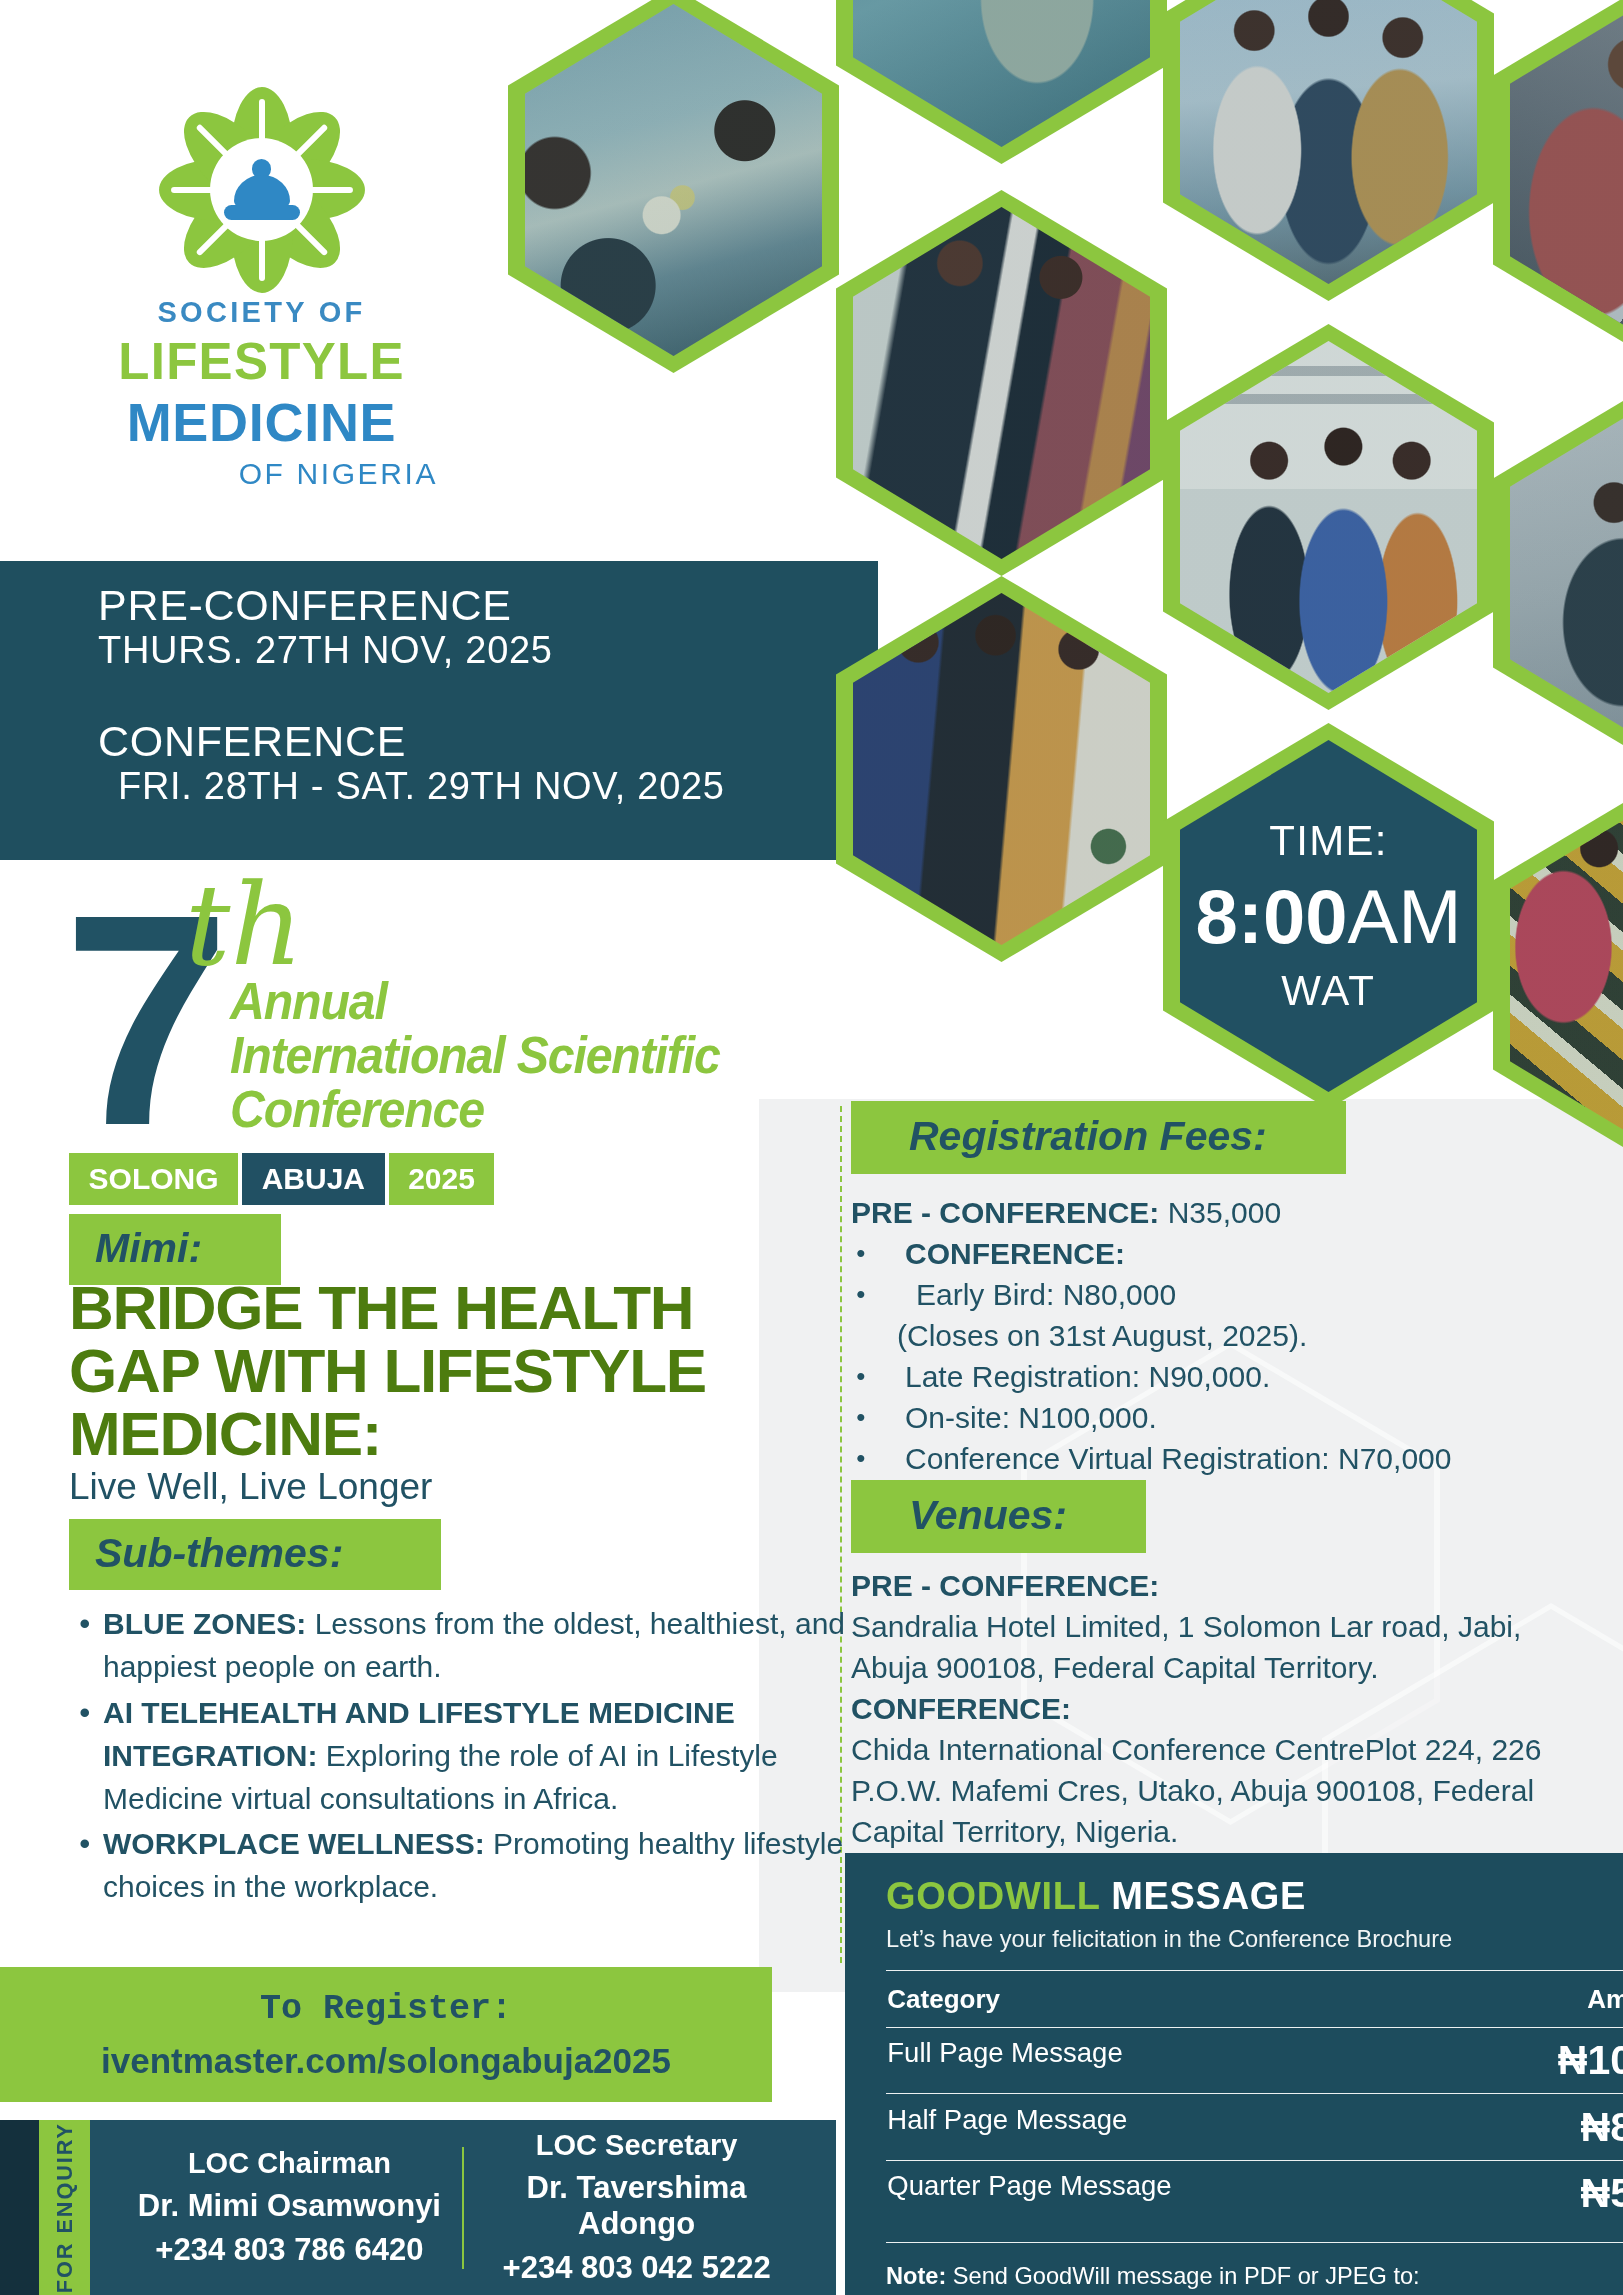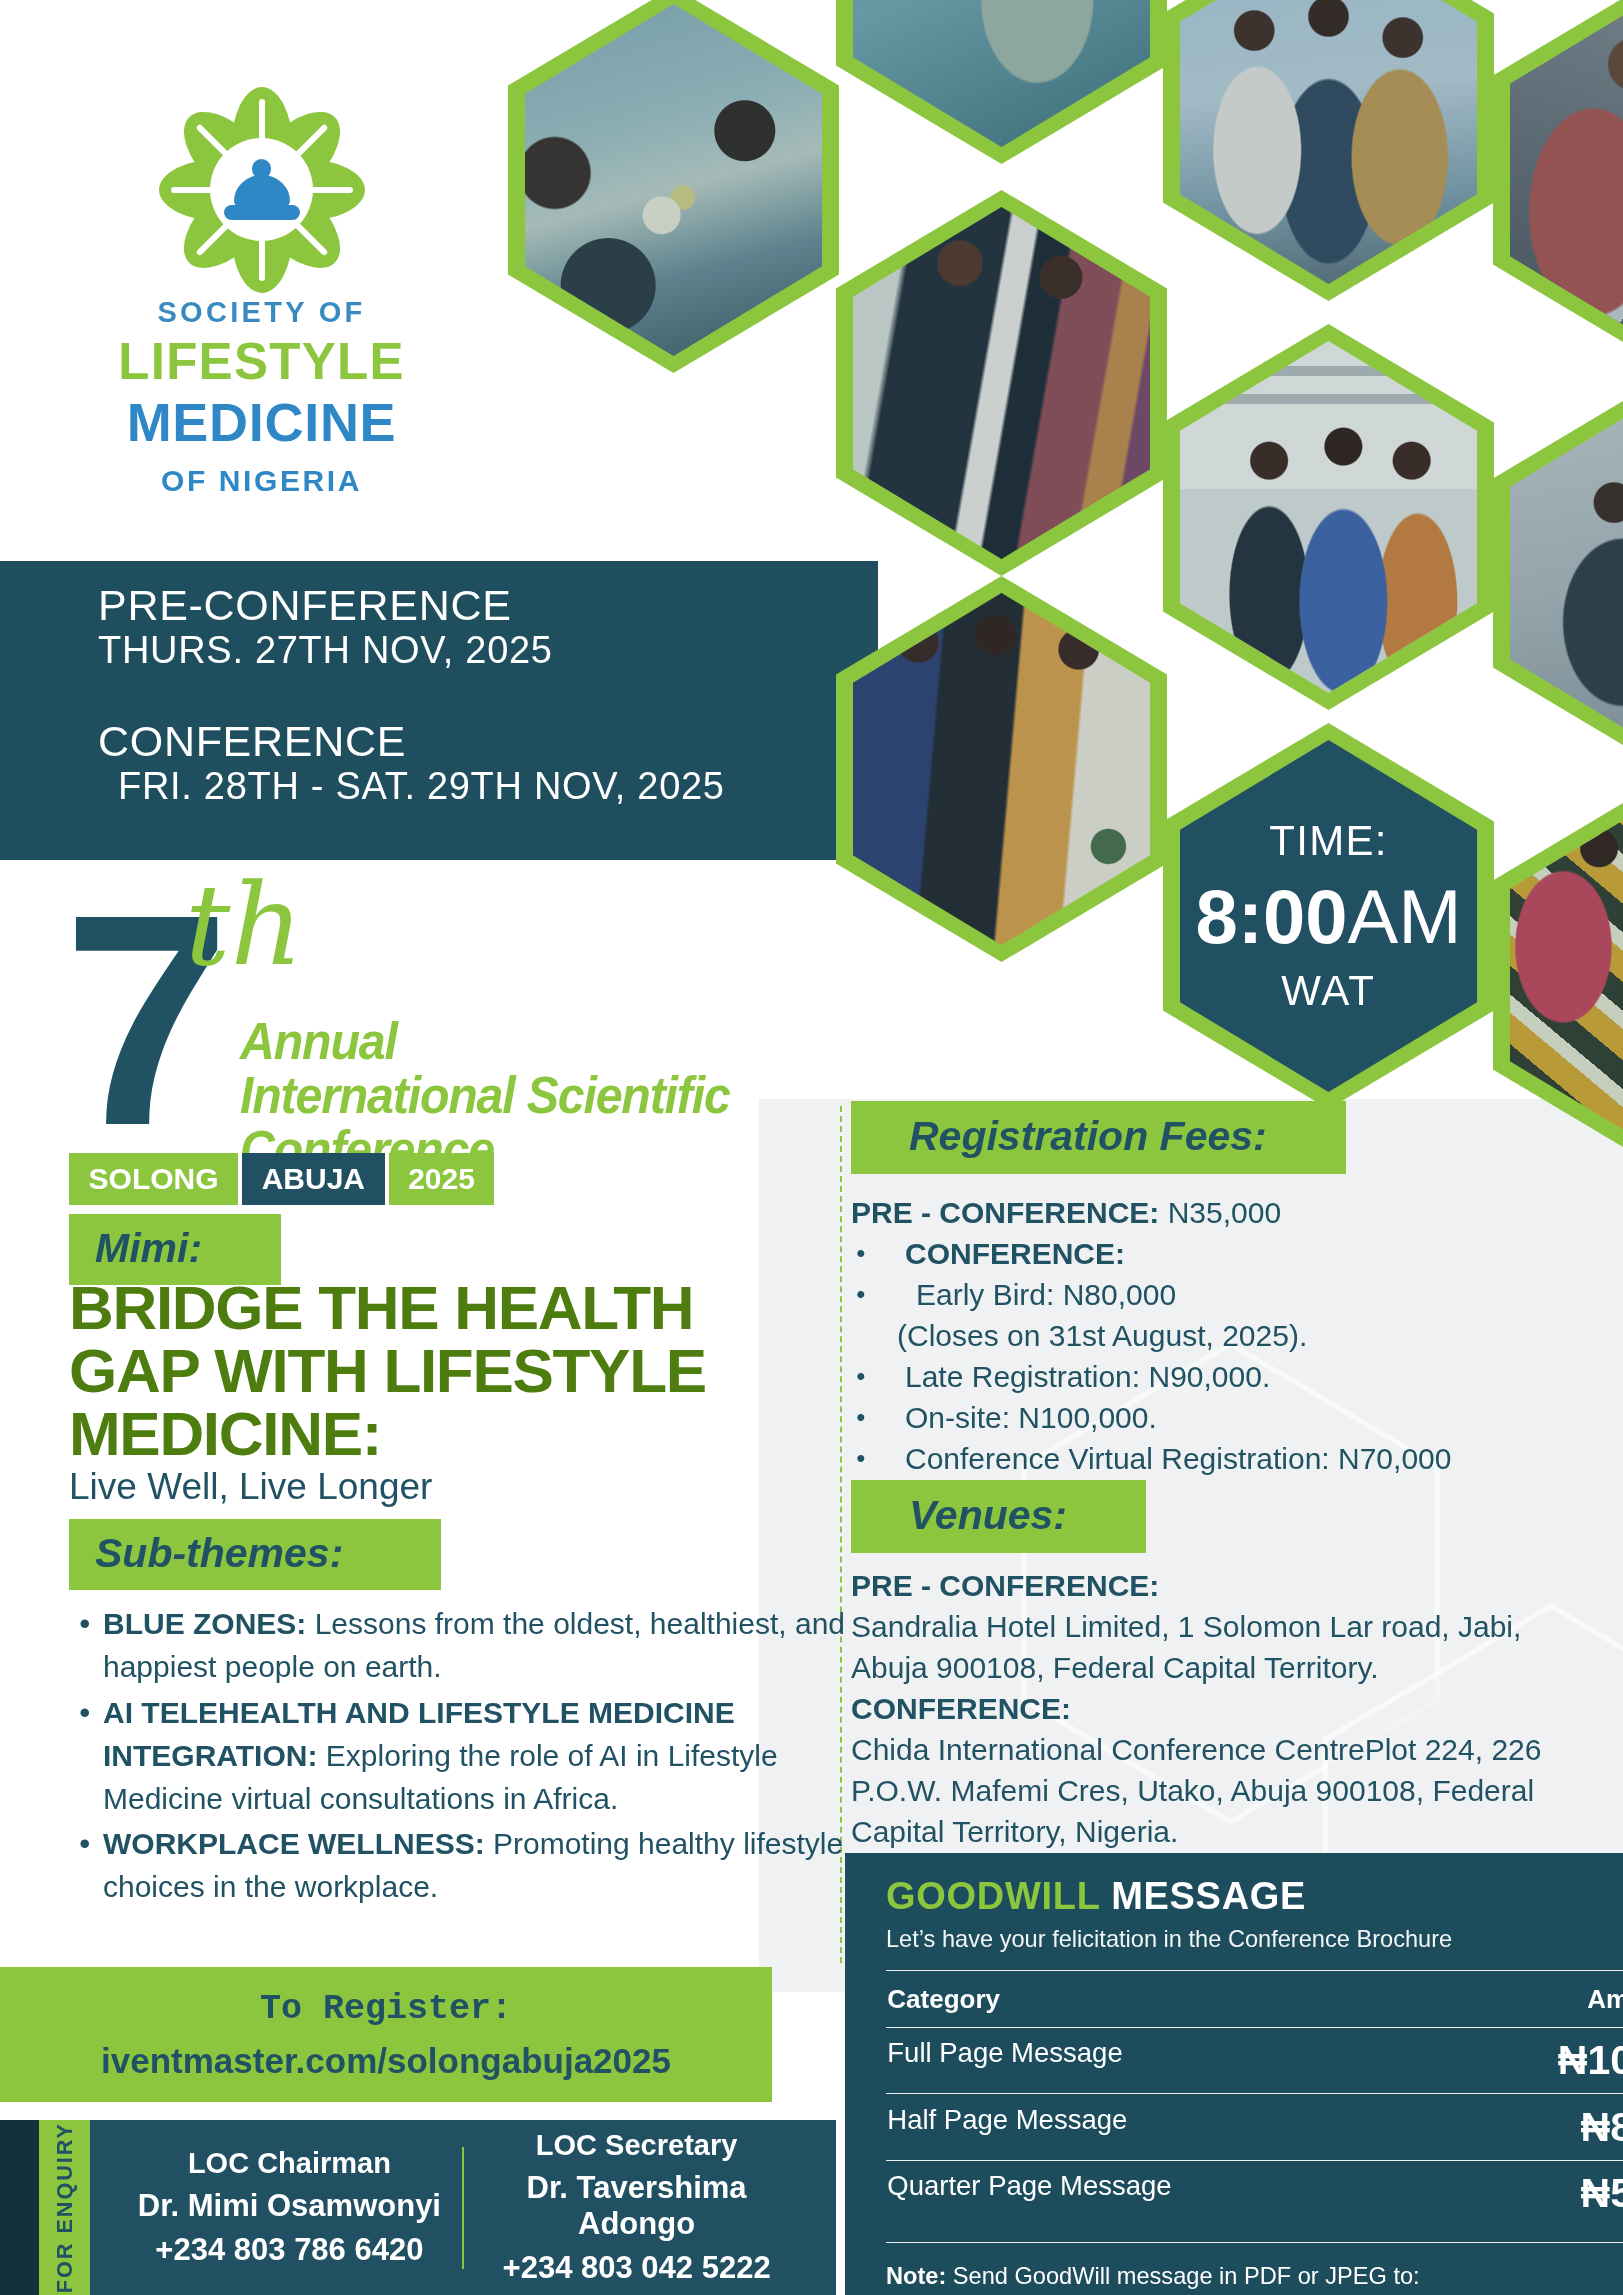--- a/index.html
+++ b/index.html
@@ -24,21 +24,21 @@
   .logo-hub{position:absolute;left:50%;top:50%;width:103px;height:103px;margin:-52px 0 0 -52px;
          background:#ffffff;border-radius:50%;display:flex;flex-direction:column;align-items:center;justify-content:center;}
   .med-head{width:19.6px;height:19.6px;border-radius:50%;background:#2f88c5;}
   .med-body{width:56px;height:37px;margin-top:-3.9px;background:#2f88c5;
             border-radius:50% 50% 42% 42% / 72% 72% 30% 30%;}
   .med-legs{width:76px;height:14.4px;margin-top:-6.5px;background:#2f88c5;border-radius:7.9px;}
   .logo-text{position:absolute;left:85px;top:296px;width:353px;text-align:center;z-index:3;}
   .lt1{font-size:29px;font-weight:600;letter-spacing:3.3px;color:#3a8ac2;}
   .lt2{font-size:51px;font-weight:700;letter-spacing:1.3px;color:#8cc63f;margin-top:2.6px;}
   .lt3{font-size:54px;font-weight:700;letter-spacing:0.7px;color:#2f88c5;margin-top:0px;}
-  .lt4{font-size:30px;font-weight:700;letter-spacing:2.6px;color:#2f88c5;margin-top:11px;}
+  .lt4{font-size:30px;font-weight:400;letter-spacing:2.6px;color:#2f88c5;margin-top:4px;text-align:right;}
 
   
   .dates-banner{position:absolute;left:0;top:561px;width:878px;height:299px;background:#1f4f5f;z-index:1;color:#fff;}
   .db-label{position:absolute;left:98px;font-size:43px;font-weight:400;letter-spacing:0.7px;}
   .db-date{position:absolute;left:98px;font-size:38px;font-weight:400;letter-spacing:0.7px;}
   .db-l1{top:19.6px;} .db-d1{top:68px;} .db-l2{top:156px;} .db-d2{top:204px;margin-left:20px;}
 
   
   .hex{position:absolute;width:331px;height:386px;background:#8cc63f;z-index:2;
        clip-path:polygon(50% 0,100% 25.5%,100% 74.5%,50% 100%,0 74.5%,0 25.5%);}
@@ -113,21 +113,21 @@
   .tm-label{font-size:42px;letter-spacing:1.3px;}
   .tm-time{font-size:76px;margin-top:7.9px;}
   .tm-time b{font-weight:700;}
   .tm-time span{font-weight:400;}
   .tm-zone{font-size:42px;letter-spacing:2px;margin-top:6.5px;}
 
   
   .seven{position:absolute;left:63px;top:870px;font-size:301px;line-height:1;font-weight:700;color:#215264;z-index:3;}
   .th{position:absolute;left:185px;top:859px;font-size:113px;font-style:italic;
       font-family:"DejaVu Serif",serif;color:#8cc63f;z-index:4;}
-  .ed-lines{position:absolute;left:240px;top:974px;z-index:3;margin-top:40px;}
+  .ed-lines{position:absolute;left:230px;top:974px;z-index:3;}
   .ed-line{font-size:52px;line-height:54px;font-weight:700;font-style:italic;color:#8cc63f;
       letter-spacing:-1.3px;transform:scaleX(.93);transform-origin:0 0;white-space:nowrap;}
   .badges{position:absolute;left:69px;top:1153px;display:flex;gap:3.9px;z-index:3;}
   .badge{height:52px;line-height:52px;padding:0 19.6px;font-size:30px;font-weight:700;color:#fff;}
   .bg-green{background:#8cc63f;} .bg-teal{background:#215063;}
 
   
   .gbadge{display:inline-block;background:#8cc63f;color:#215264;font-style:italic;font-weight:700;}
   .theme-badge{position:absolute;left:69px;top:1214px;font-size:41px;padding:10.5px 79px 13px 26px;z-index:3;}
   .headline{position:absolute;left:69px;top:1276px;width:792px;font-size:62px;line-height:63px;

